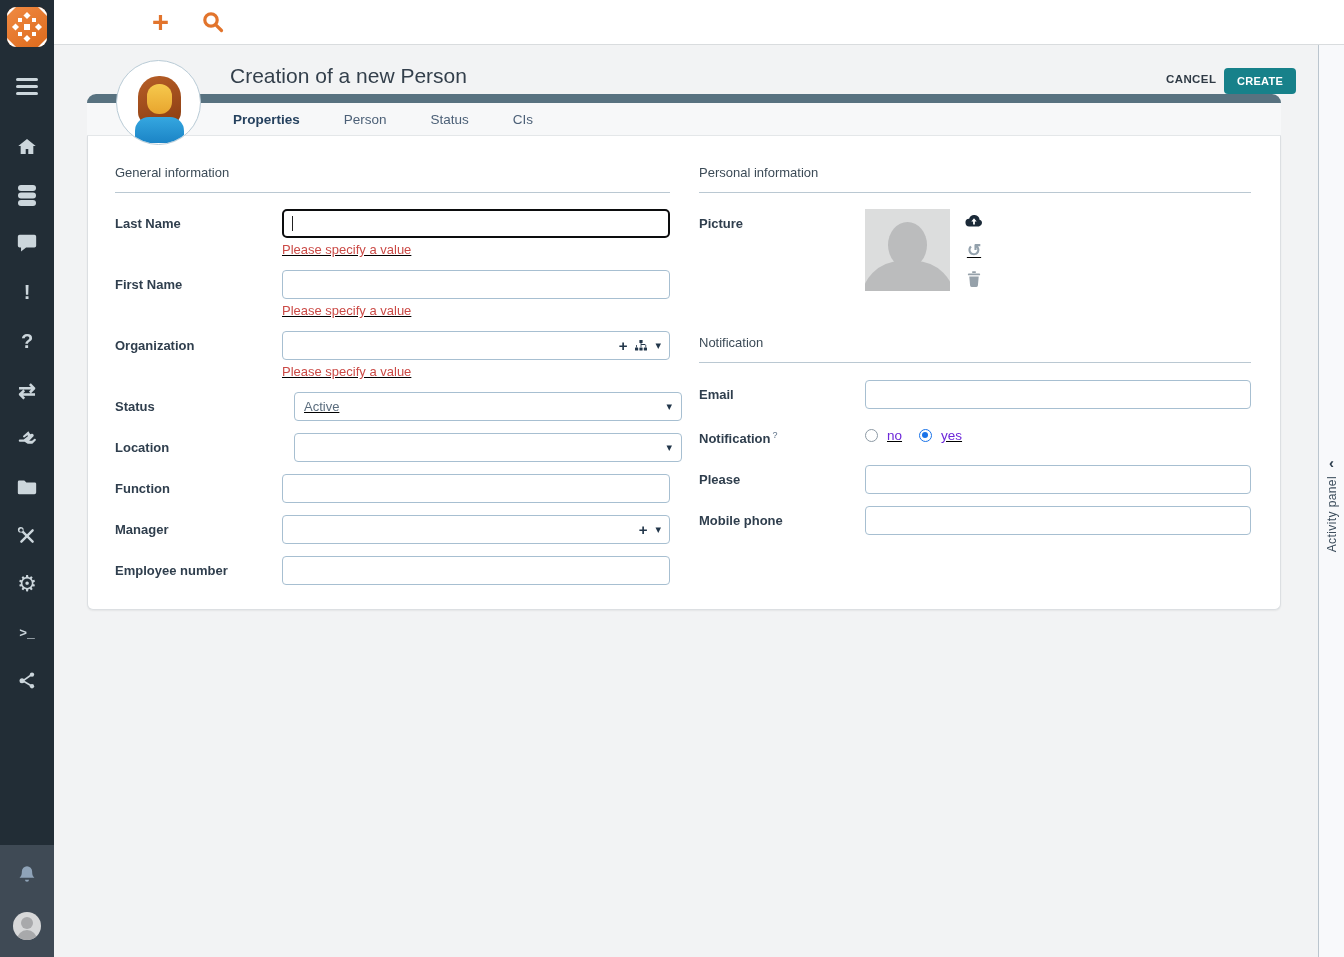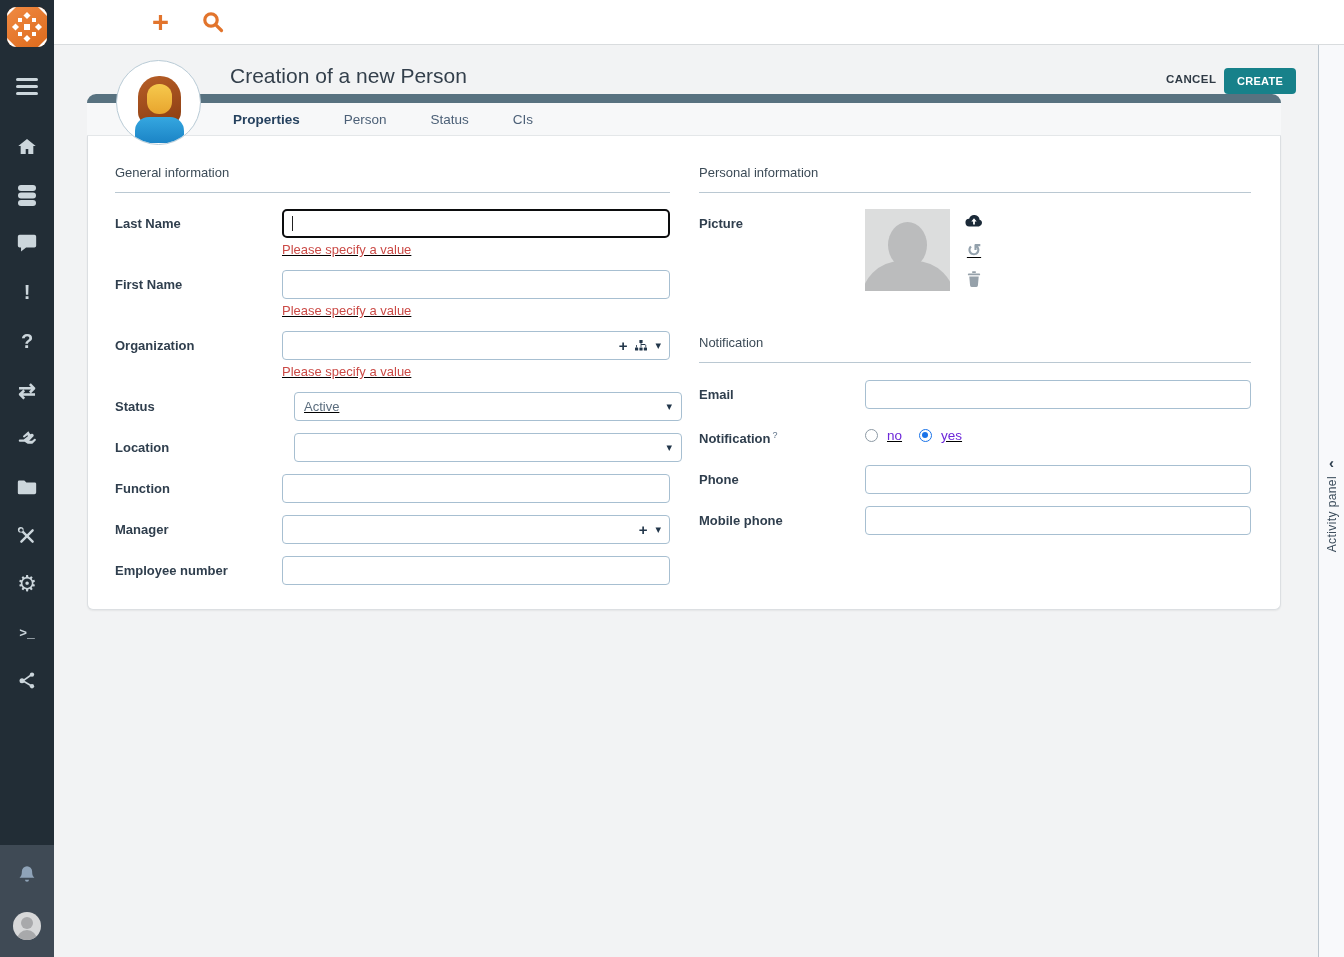--- a/index.html
+++ b/index.html
@@ -369,21 +369,21 @@
             <div class="radio-row">
               <span class="radio"></span>
               <span class="radio-lbl">no</span>
               <span class="radio checked"></span>
               <span class="radio-lbl">yes</span>
             </div>
           </div>
         </div>
 
         <div class="frow">
-          <div class="flabel">Phone</div>
+          <div class="flabel">Please</div>
           <div class="fctrl">
             <input class="tinput" type="text" value="" style="">
           </div>
         </div>
 
         <div class="frow">
           <div class="flabel">Mobile phone</div>
           <div class="fctrl">
             <input class="tinput" type="text" value="" style="">
           </div>

